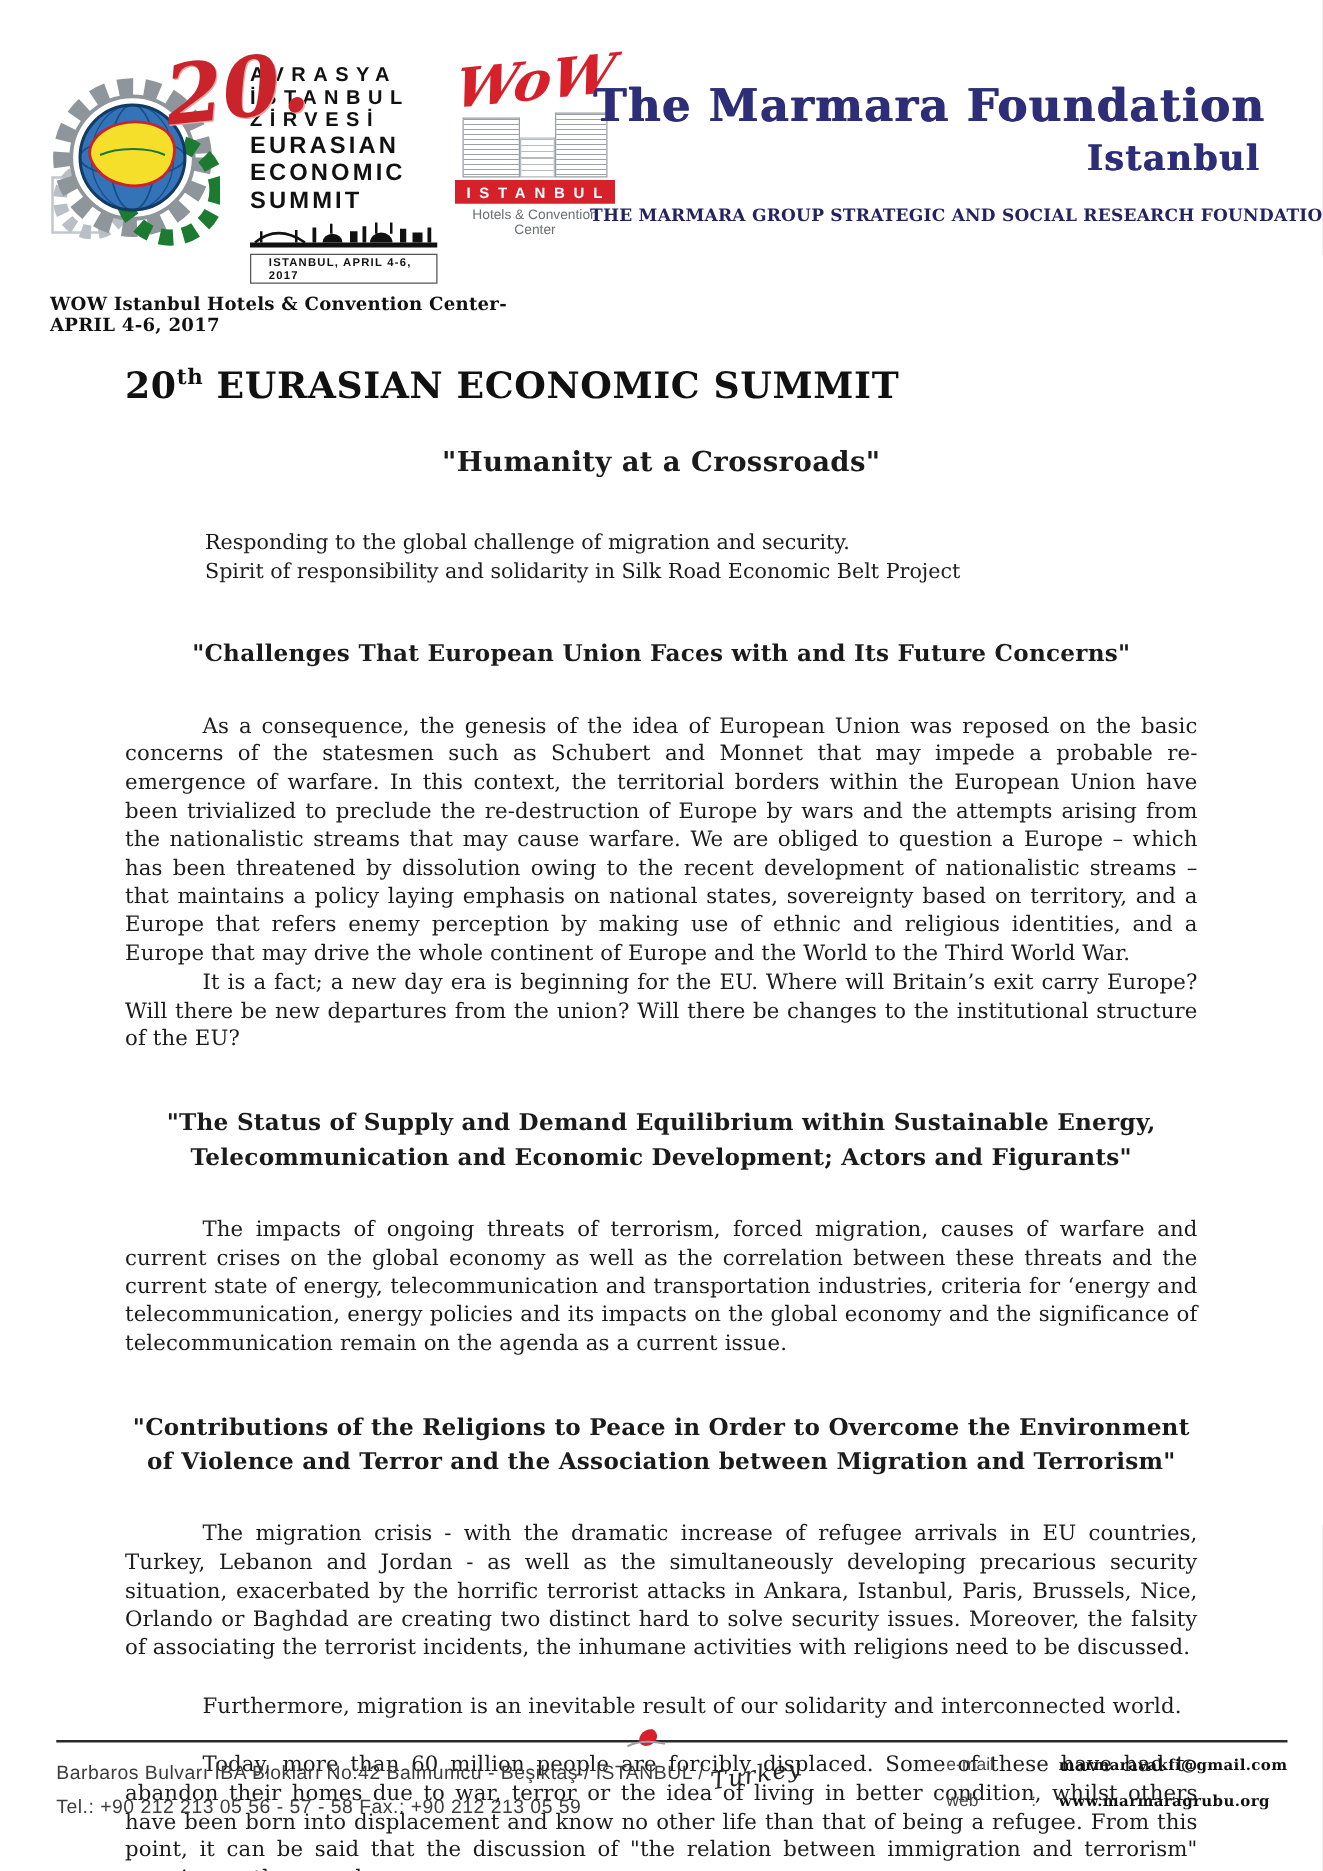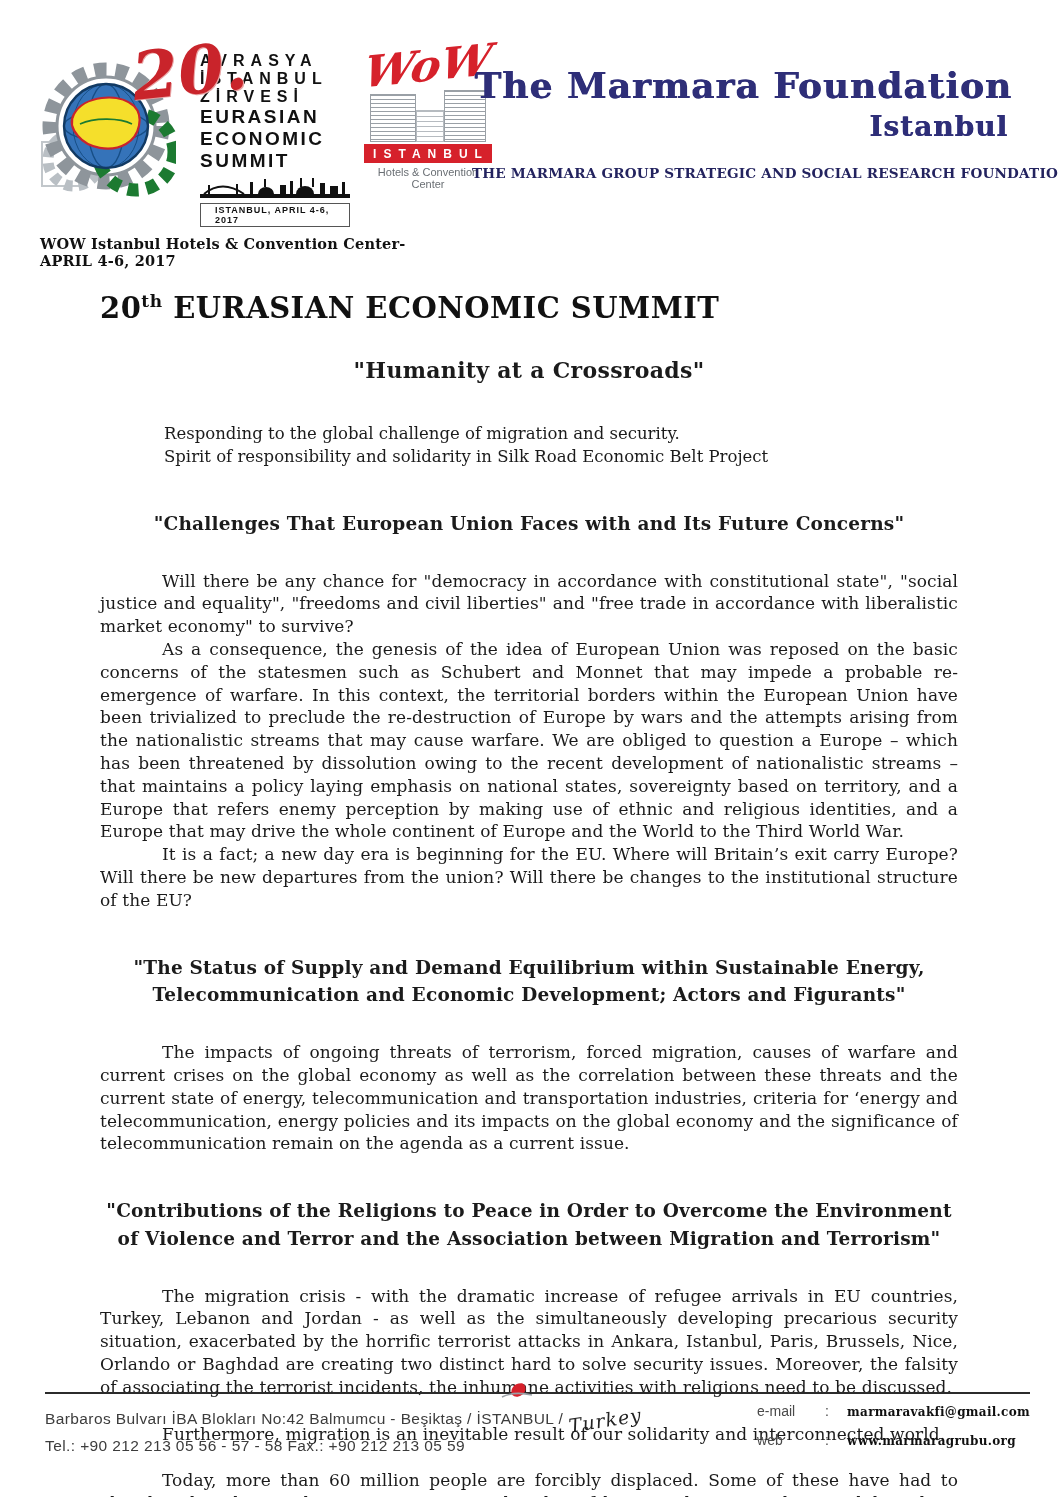--- a/index.html
+++ b/index.html
@@ -175,21 +175,20 @@
     <h1 class="doc-title"><span>20</span><sup>th</sup><span> EURASIAN ECONOMIC SUMMIT</span></h1>
 
     <div class="doc-subtitle">"Humanity at a Crossroads"</div>
 
     <div class="intro-lines">
       <div>Responding to the global challenge of migration and security.</div>
       <div>Spirit of responsibility and solidarity in Silk Road Economic Belt Project</div>
     </div>
 
     <div class="section-heading" style="max-width:840px;">"Challenges That European Union Faces with and Its Future Concerns"</div>
-    <p class="para">Will there be any chance for "democracy in accordance with constitutional state", "social justice and equality", "freedoms and civil liberties" and "free trade in accordance with liberalistic market economy" to survive?</p>
     <p class="para">As a consequence, the genesis of the idea of European Union was reposed on the basic concerns of the statesmen such as Schubert and Monnet that may impede a probable re-emergence of warfare. In this context, the territorial borders within the European Union have been trivialized to preclude the re-destruction of Europe by wars and the attempts arising from the nationalistic streams that may cause warfare. We are obliged to question a Europe – which has been threatened by dissolution owing to the recent development of nationalistic streams – that maintains a policy laying emphasis on national states, sovereignty based on territory, and a Europe that refers enemy perception by making use of ethnic and religious identities, and a Europe that may drive the whole continent of Europe and the World to the Third World War.</p>
     <p class="para">It is a fact; a new day era is beginning for the EU. Where will Britain’s exit carry Europe? Will there be new departures from the union? Will there be changes to the institutional structure of the EU?</p>
 
     <div class="section-heading" style="max-width:845px;">"The Status of Supply and Demand Equilibrium within Sustainable Energy, Telecommunication and Economic Development; Actors and Figurants"</div>
     <p class="para">The impacts of ongoing threats of terrorism, forced migration, causes of warfare and current crises on the global economy as well as the correlation between these threats and the current state of energy, telecommunication and transportation industries, criteria for ‘energy and telecommunication, energy policies and its impacts on the global economy and the significance of telecommunication remain on the agenda as a current issue.</p>
 
     <div class="section-heading" style="max-width:850px;">"Contributions of the Religions to Peace in Order to Overcome the Environment of Violence and Terror and the Association between Migration and Terrorism"</div>
     <p class="para">The migration crisis - with the dramatic increase of refugee arrivals in EU countries, Turkey, Lebanon and Jordan - as well as the simultaneously developing precarious security situation, exacerbated by the horrific terrorist attacks in Ankara, Istanbul, Paris, Brussels, Nice, Orlando or Baghdad are creating two distinct hard to solve security issues. Moreover, the falsity of associating the terrorist incidents, the inhumane activities with religions need to be discussed.</p>
     <p class="para spaced">Furthermore, migration is an inevitable result of our solidarity and interconnected world.</p>
     <p class="para spaced">Today, more than 60 million people are forcibly displaced. Some of these have had to abandon their homes due to war, terror or the idea of living in better condition, whilst others have been born into displacement and know no other life than that of being a refugee. From this point, it can be said that the discussion of "the relation between immigration and terrorism" remains on the agenda.</p>

